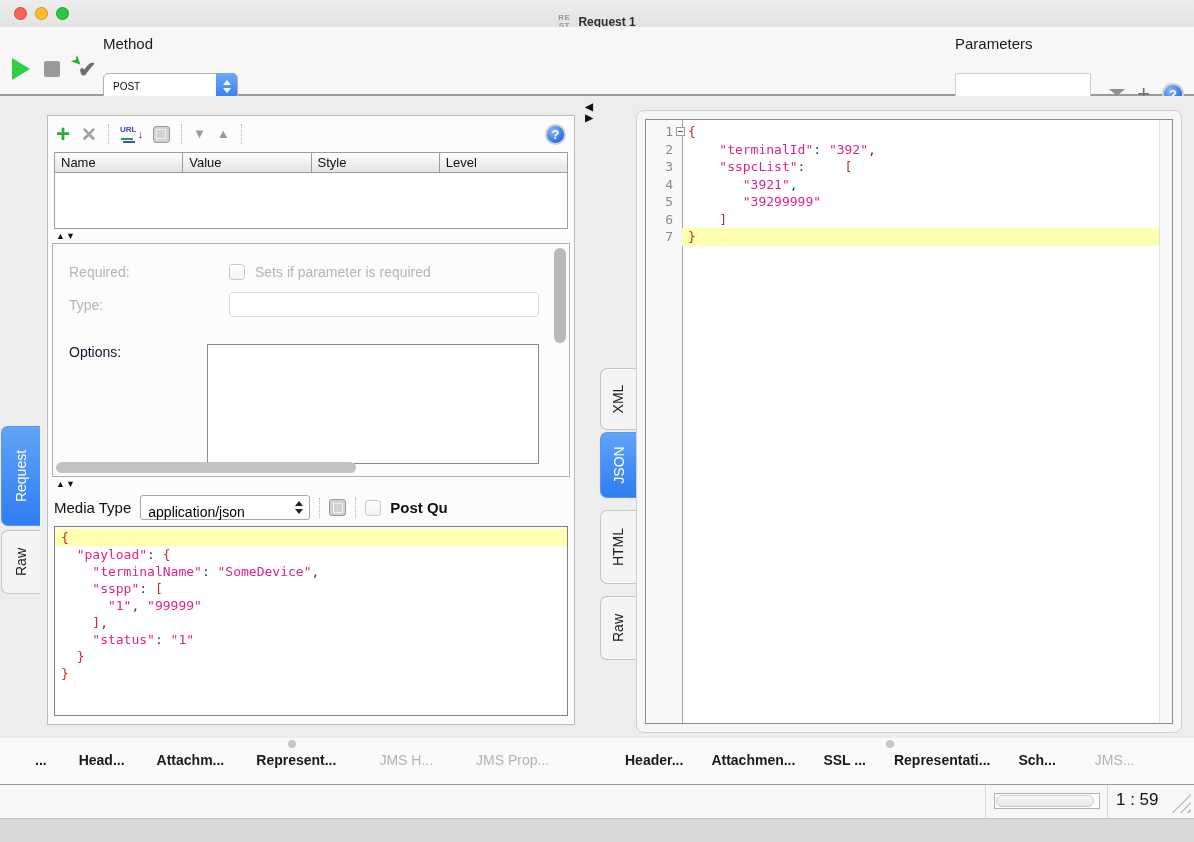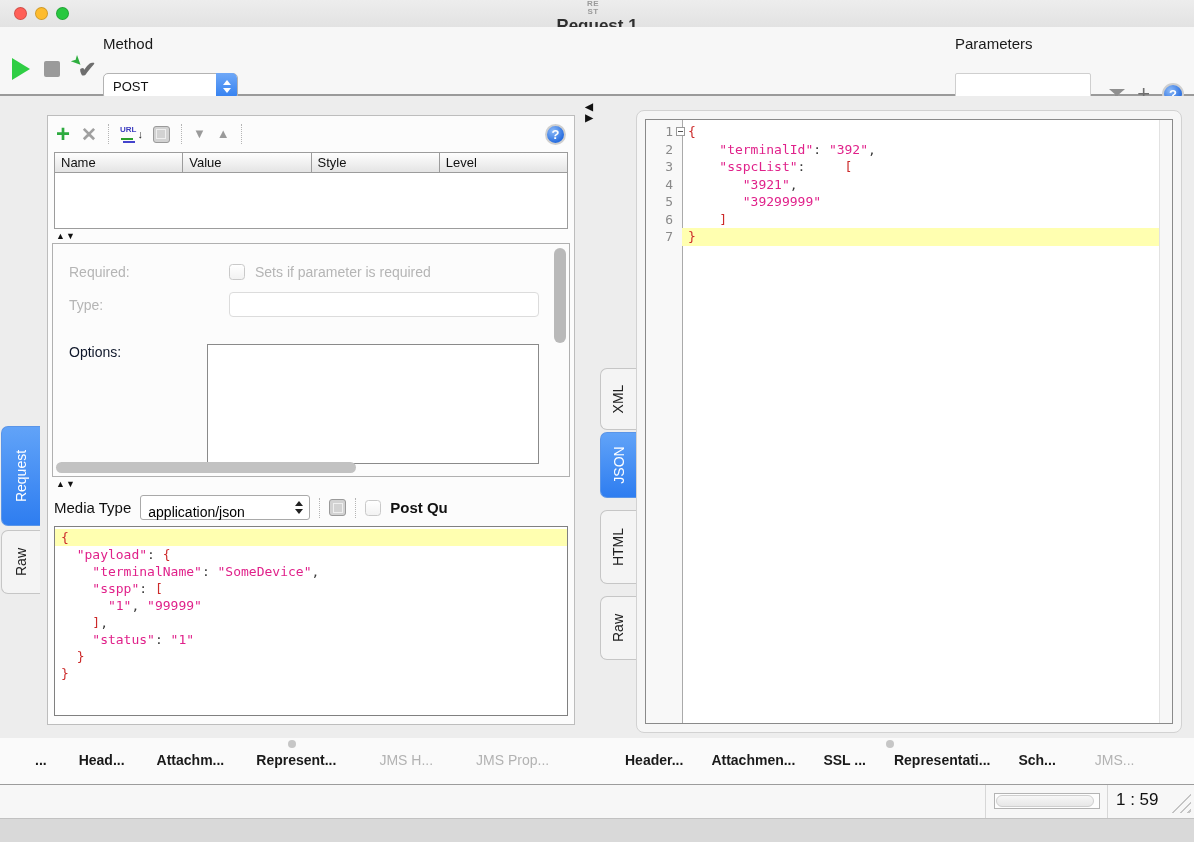--- a/index.html
+++ b/index.html
@@ -7,45 +7,45 @@
   body {
     font-family:"Liberation Sans", sans-serif;
     background:#e9e9e9; position:relative; overflow:hidden;
     -webkit-font-smoothing:antialiased;
   }
   
   .titlebar {
     position:absolute; top:0; left:0; width:1194px; height:44px;
     background:linear-gradient(#ededed,#dcdcdc);
     border-bottom:1px solid #c3c3c3;
-    display:flex; align-items:center; flex-direction:column;
+    display:flex; align-items:center; justify-content:center;
   }
   .traffic { position:absolute; left:14px; top:7px; display:flex; gap:8px; }
   .light { width:13px; height:13px; border-radius:50%; border:0.5px solid rgba(0,0,0,.18); }
   .light.red{ background:#ff5f57; } .light.yellow{ background:#febc2e; } .light.green{ background:#28c840; }
   .doc-icon { display:flex; flex-direction:column; align-items:center; margin-right:8px;
     font-size:8px; line-height:8px; font-weight:bold; color:#9a9a9a; letter-spacing:.5px; }
-  .title-text { font-size:17px; color:#2f2f2f; font-weight:bold; }
+  .title-text { font-size:12px; color:#2f2f2f; font-weight:bold; }
   
   .toolbar {
     position:absolute; top:27px; left:0; width:1194px; height:69px;
     background:#f7f7f7; border-bottom:2px solid #9a9a9a;
   }
   .run-btns { position:absolute; left:12px; top:30px; display:flex; align-items:center; gap:14px; }
   .play-icon { width:0; height:0; border-top:11px solid transparent; border-bottom:11px solid transparent;
     border-left:18px solid #2fce44; }
   .stop-icon { width:16px; height:16px; background:#9a9a9a; border-radius:2px; }
   .submit-icon { position:relative; width:26px; height:24px; }
   .submit-icon .check { position:absolute; left:4px; top:0px; color:#6e6e6e; font-size:22px; font-weight:bold; }
   .submit-icon .arrow { position:absolute; left:-2px; top:-3px; color:#2fae3f; font-size:12px; font-weight:bold;
     transform:rotate(45deg); }
   .tb-field { position:absolute; }
   .tb-label { font-size:15px; color:#1a1a1a; margin-bottom:21px; }
   .combo { position:relative; background:#fff; border:1px solid #b3b3b3; border-radius:5px;
-    height:27px; font-size:13px; color:#111; display:flex; align-items:center; padding:0 26px 0 9px; }
+    height:27px; font-size:10px; color:#111; display:flex; align-items:center; padding:0 26px 0 9px; }
   .stepper { position:absolute; right:0; top:-1px; bottom:-1px; width:21px; border-radius:0 5px 5px 0;
     display:flex; flex-direction:column; align-items:center; justify-content:center; gap:3px; }
   .stepper.blue { background:linear-gradient(#6fa8f7,#2e7df0); }
   .tri-up { width:0; height:0; border-left:4px solid transparent; border-right:4px solid transparent; border-bottom:5px solid #fff; }
   .tri-down { width:0; height:0; border-left:4px solid transparent; border-right:4px solid transparent; border-top:5px solid #fff; }
   .stepper.plain .tri-up{ border-bottom-color:#222; } .stepper.plain .tri-down{ border-top-color:#222; }
   .textfield { background:#fff; border:1px solid #b9b9b9; height:27px; font-size:15px; color:#111;
     display:flex; align-items:center; padding:0 8px; border-radius:2px; }
   .caret { display:inline-block; width:1px; height:17px; background:#000; margin-left:1px; }
   .endpoint-combo { border:1px solid #8fb4e8; box-shadow:0 0 0 2.5px rgba(120,170,240,.35); border-radius:6px; }

